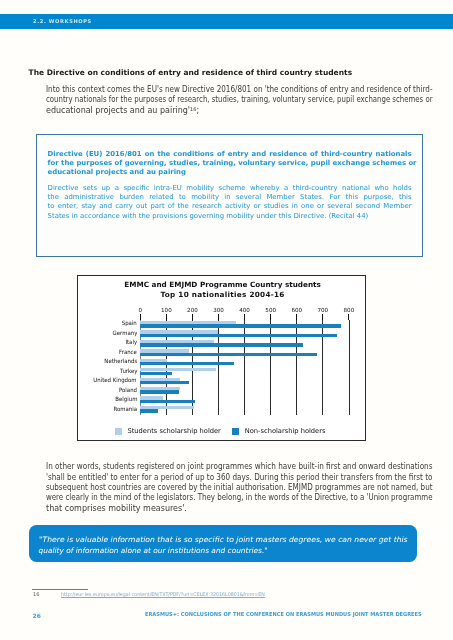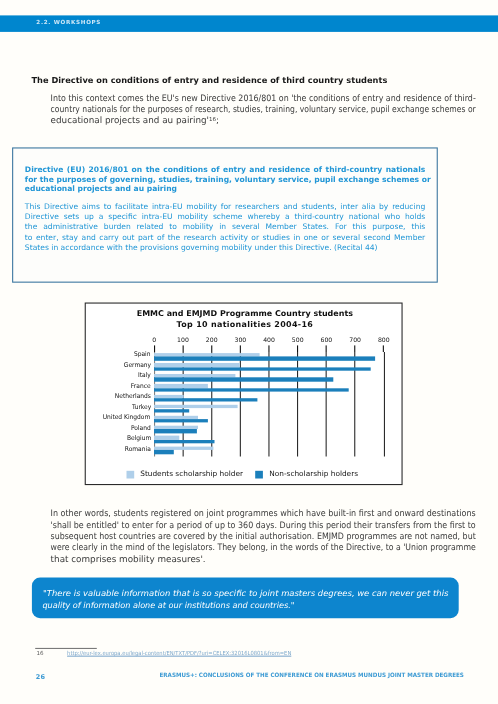--- a/index.html
+++ b/index.html
@@ -15,21 +15,21 @@
   
   .heading{position:absolute;left:28.6px;top:68.2px;width:400px;font-size:7.5px;font-weight:bold;
      color:#1A1A1A;line-height:10px;}
   .para{position:absolute;left:46px;width:386.5px;font-size:8.0px;color:#3A3A3A;}
   .para .ln{display:block;height:9.9px;line-height:9.9px;white-space:nowrap;
      transform-origin:0 0;width:max-content;}
   #after .ln{height:10.4px;line-height:10.4px;}
   .para sup{font-size:5.0px;vertical-align:0.34em;}
 
   
-  .callout{position:absolute;left:11px;top:133.6px;width:386.5px;height:123.4px;
+  .callout{position:absolute;left:36px;top:133.6px;width:386.5px;height:123.4px;
      border:0.85px solid #3C77A0;background:#FDFDFB;box-sizing:border-box;}
   .callout-title{position:absolute;left:10.6px;top:15.5px;width:364px;font-size:6.9px;
      font-weight:bold;color:#2196D6;}
   .callout-body{position:absolute;left:10.6px;top:49.1px;width:364px;font-size:6.9px;color:#2196D6;}
   .callout-title .jline{height:9.15px;line-height:9.15px;}
   .callout-body .jline{height:9.4px;line-height:9.4px;}
   .jline{display:block;text-align:justify;text-align-last:justify;white-space:nowrap;}
   .jline.last{text-align-last:left;}
 
   
@@ -90,21 +90,20 @@
       <span class="ln last">educational projects and au pairing'<sup>16</sup>;</span>
     </div>
 
   <div class="callout">
     <div class="callout-title" id="callout-title">
         <span class="jline">Directive (EU) 2016/801 on the conditions of entry and residence of third-country nationals</span>
         <span class="jline">for the purposes of governing, studies, training, voluntary service, pupil exchange schemes or</span>
         <span class="jline last">educational projects and au pairing</span>
       </div>
     <div class="callout-body" id="callout-body">
-        <span class="jline">This Directive aims to facilitate intra-EU mobility for researchers and students, inter alia by reducing</span>
         <span class="jline">Directive sets up a specific intra-EU mobility scheme whereby a third-country national who holds</span>
         <span class="jline">the administrative burden related to mobility in several Member States. For this purpose, this</span>
         <span class="jline">to enter, stay and carry out part of the research activity or studies in one or several second Member</span>
         <span class="jline last">States in accordance with the provisions governing mobility under this Directive. (Recital 44)</span>
       </div>
   </div>
 
   <div class="chartbox">
     <div class="chart-title">EMMC and EMJMD Programme Country students</div>
     <div class="chart-sub">Top 10 nationalities 2004-16</div>

